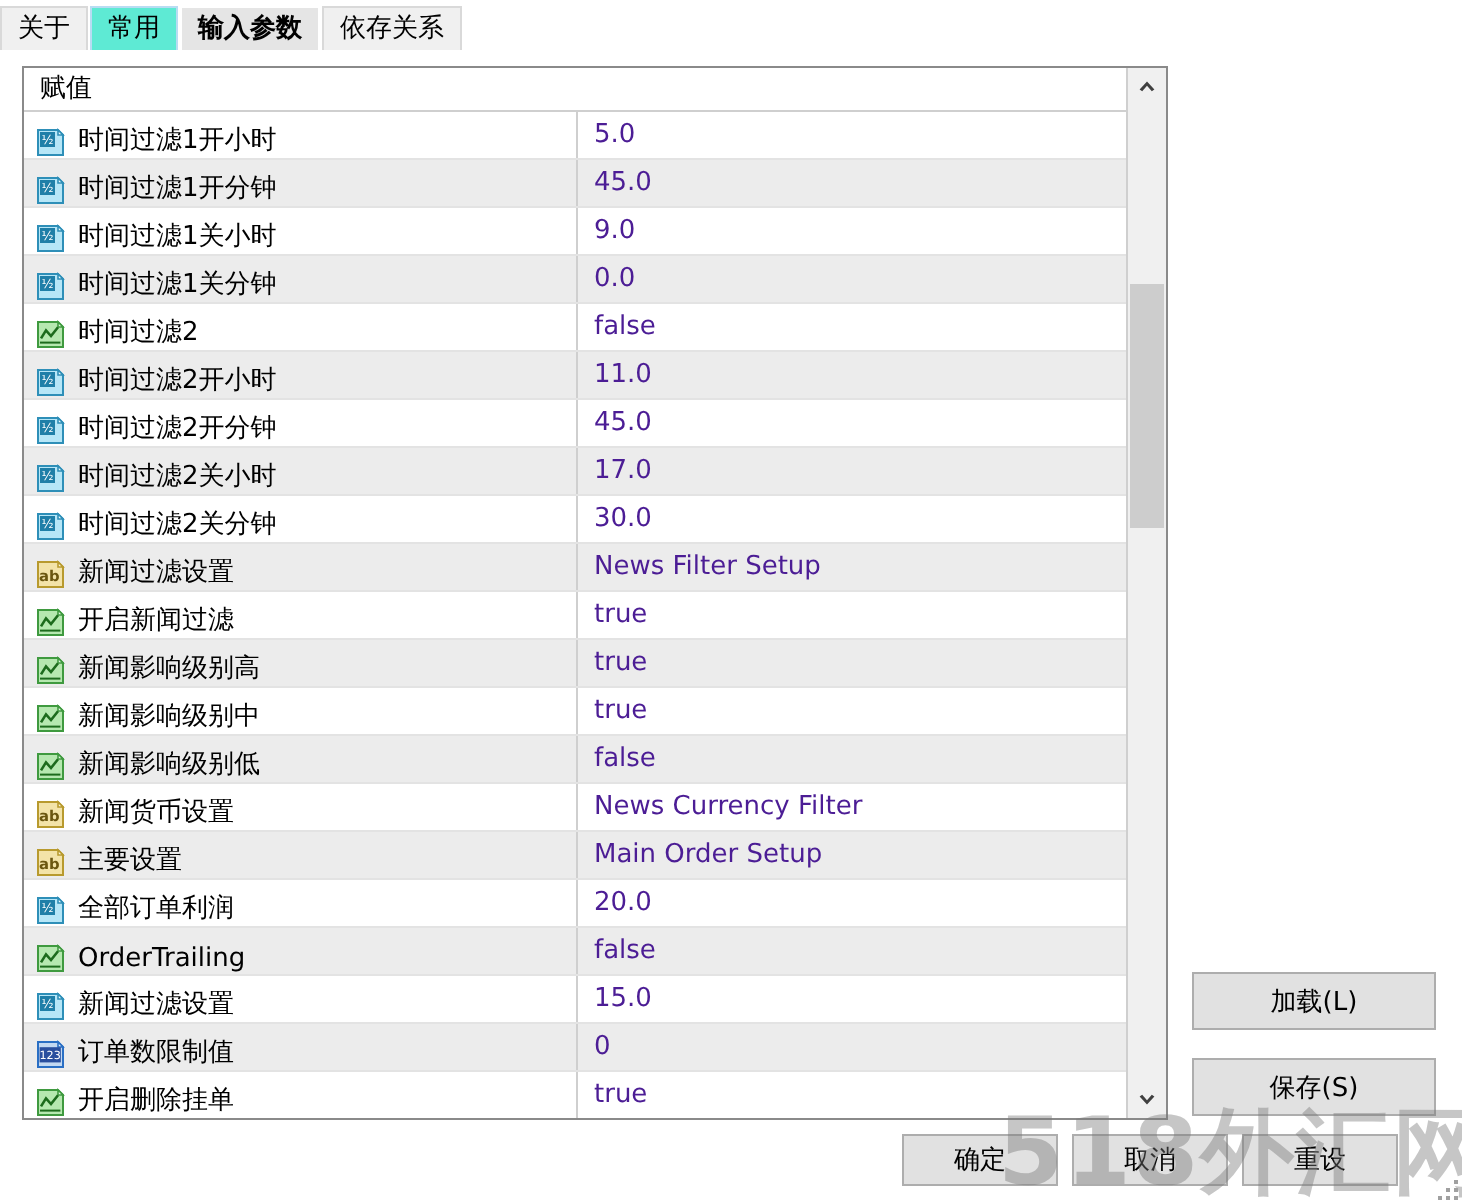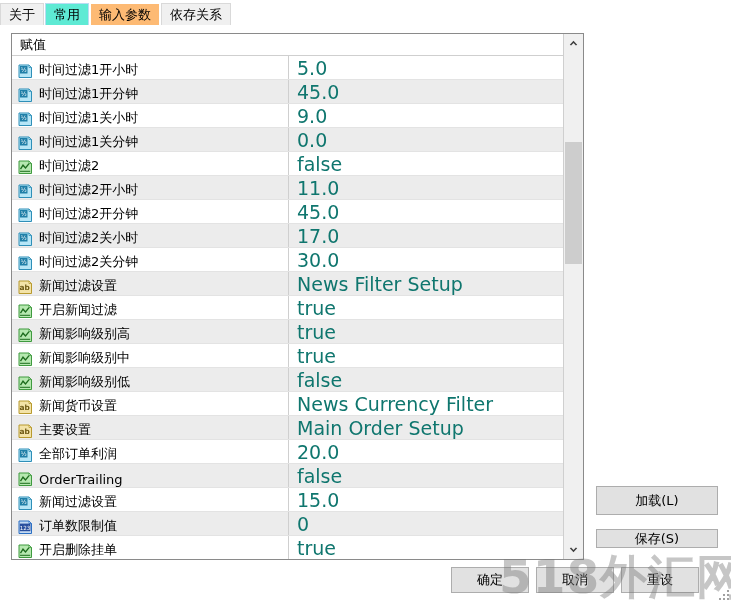--- a/index.html
+++ b/index.html
@@ -41,24 +41,24 @@
     margin-right: 1px;
     box-sizing: border-box;
     white-space: nowrap;
     cursor: default;
   }
   .tab.hover {
     background: #5eead4;
     border-color: #b8dcf2;
   }
   .tab.active {
-    background: #fdba74;
+    background: #e5e5e5;
     border-color: #ffffff;
     border-bottom: none;
-    font-weight: normal;
+    font-weight: bold;
   }
 
   
   .panel {
     position: absolute;
     left: 11px;
     top: 33px;
     width: 573px;
     height: 527px;
     border: 1px solid #8a8a8a;
@@ -125,22 +125,22 @@
     align-items: flex-end;
     border-right: 1px solid #cfcfcf;
     overflow: hidden;
   }
   .row .c2 {
     flex: 1;
     box-sizing: border-box;
     padding-left: 8px;
     display: flex;
     align-items: center;
-    font-size: 19px;
-    color: #0f766e;
+    font-size: 13px;
+    color: #4c1d95;
     white-space: nowrap;
     overflow: hidden;
   }
   .vname {
     font-size: 13px;
     color: #000;
     white-space: nowrap;
     overflow: hidden;
   }
 
@@ -198,21 +198,21 @@
     color: #000;
     display: flex;
     align-items: center;
     justify-content: center;
     box-sizing: border-box;
     cursor: default;
     white-space: nowrap;
   }
 
   #btn-load { left: 596px; top: 486px; width: 122px; height: 29px; }
-  #btn-save { left: 596px; top: 529px; width: 122px; height: 19px; }
+  #btn-save { left: 596px; top: 529px; width: 122px; height: 29px; }
 
   
   #btn-ok     { left: 451px; top: 567px; width: 78px; height: 26px; }
   #btn-cancel { left: 536px; top: 567px; width: 78px; height: 26px; }
   #btn-reset  { left: 621px; top: 567px; width: 78px; height: 26px; }
 
   
   .grip {
     position: absolute;
     right: 2px;

